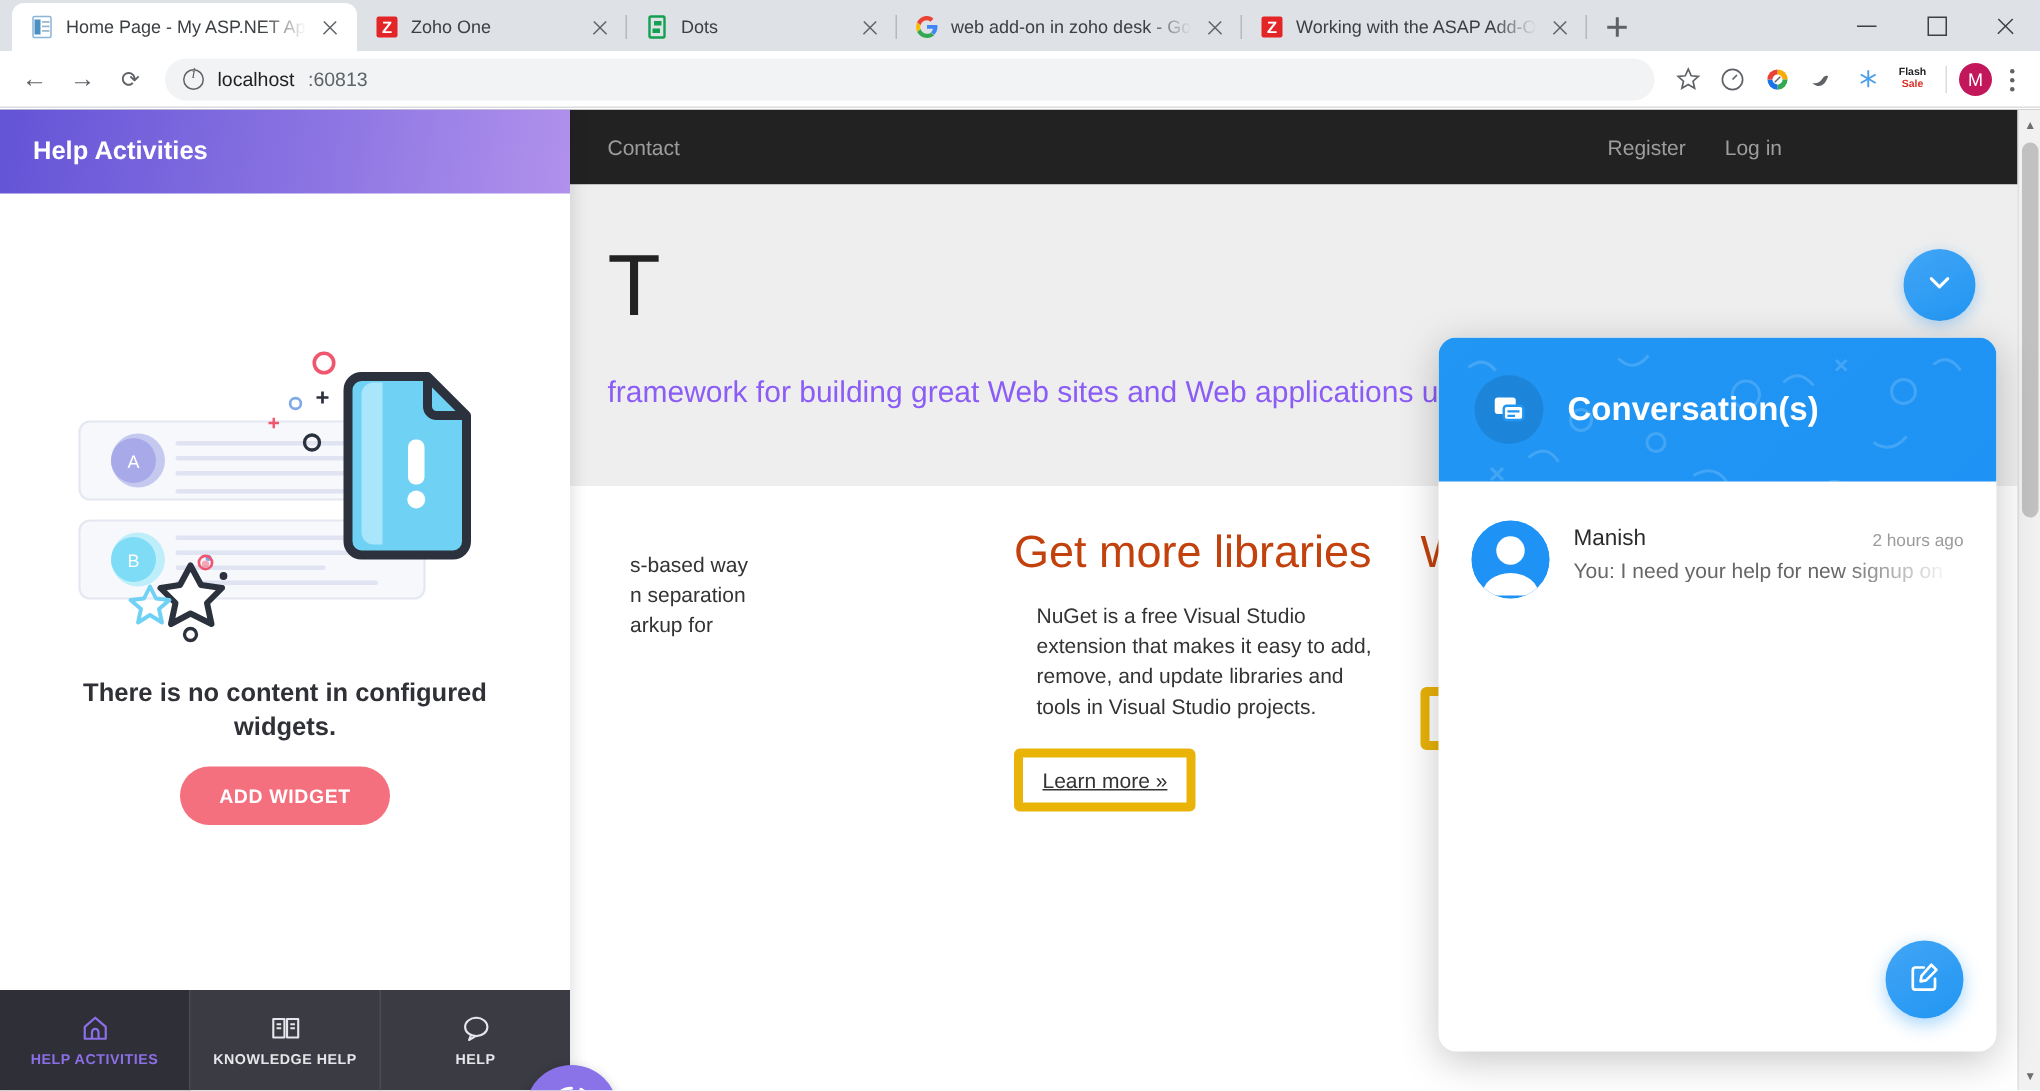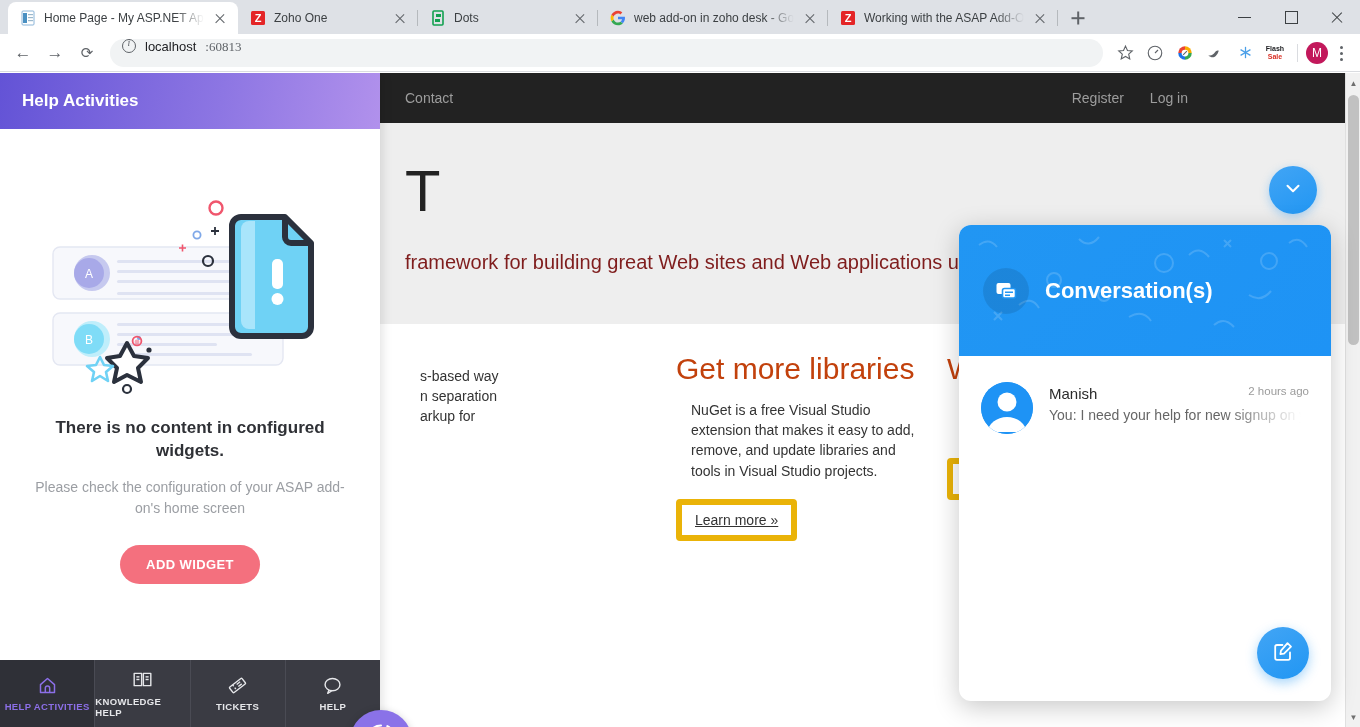--- a/index.html
+++ b/index.html
@@ -64,33 +64,33 @@
   .toolbar {
     height: 38px; background: #ffffff; display: flex; align-items: center;
     padding: 0 8px; gap: 2px; border-bottom: 1px solid #dadce0;
   }
   .navbtn { width: 30px; height: 30px; position: relative; flex: none; color: #5f6368; }
   .arrowglyph { position: absolute; left: 0; top: 0; width: 30px; height: 30px;
     display: flex; align-items: center; justify-content: center; font-size: 17px; color: #5f6368; }
   .reload { font-size: 15px; }
   .omnibox {
     flex: 1; height: 28px; background: #f1f3f4; border-radius: 14px;
-    display: flex; padding: 0 12px; gap: 9px;
+    display: flex; align-items: center; padding: 0 12px; gap: 9px;
     margin: 0 6px; font-size: 13px; color: #202124;
   }
   .info-circle {
     width: 14px; height: 14px; border: 1.3px solid #5f6368; border-radius: 50%;
     position: relative; flex: none;
   }
   .info-circle::after {
     content: "i"; position: absolute; left: 0; right: 0; top: -2.5px;
     text-align: center; font-size: 10px; font-style: italic; color: #5f6368;
     font-family: "Liberation Serif", serif;
   }
-  .url-port { color: #5f6368; font-family: Liberation Serif, serif; }
+  .url-port { color: #5f6368; }
   .tb-icon { width: 28px; height: 28px; flex: none; position: relative;
     display: flex; align-items: center; justify-content: center; }
   .tb-sep { width: 1px; height: 18px; background: #dadce0; margin: 0 6px; flex: none; }
   .avatar-m {
     width: 22px; height: 22px; border-radius: 50%; background: #c2185b;
     color: #fff; font-size: 12px; display: flex; align-items: center;
     justify-content: center; flex: none;
   }
   .kebab { width: 22px; height: 28px; flex: none; position: relative; }
   .kebab span {
@@ -106,21 +106,21 @@
     background: #fff; overflow: hidden; }
 
   
   .aspnav { height: 50px; background: #222222; display: flex; align-items: center;
     padding: 0 0 0 405px; }
   .aspnav a { color: #9d9d9d; font-size: 14px; text-decoration: none; }
   .aspnav .right { margin-left: auto; display: flex; gap: 26px; padding-right: 172px; }
   .jumbotron { background: #eeeeee; padding: 38px 172px 48px 405px; }
   .jumbo-title { font-size: 58px; color: #222; font-weight: normal; letter-spacing: -1px;
     line-height: 1.05; margin-bottom: 26px; }
-  .jumbo-sub { font-size: 20px; color: #7f1d1d; font-weight: 300; line-height: 1.4; }
+  .jumbo-sub { font-size: 20px; color: #8b5cf6; font-weight: 300; line-height: 1.4; }
   .cols { display: flex; gap: 30px; padding: 28px 172px 0 405px; }
   .col { flex: 1; }
   .col h2 { font-size: 30px; font-weight: normal; color: #c2410c; margin-bottom: 14px; }
   .col p { font-size: 14px; color: #333; line-height: 1.45; margin-bottom: 18px; margin-left: 15px; }
   .lmbtn { display: inline-block; border: 6px solid #eab308; border-radius: 4px;
     padding: 7px 13px; font-size: 14px; color: #333; background: #fff; }
 
   .pagescroll { position: absolute; right: 0; top: 0; width: 15px; height: 654px;
     background: #f1f1f1; border-left: 1px solid #e0e0e0; }
   .pagescroll .thumb { position: absolute; left: 2px; top: 22px; width: 11px;
@@ -183,39 +183,39 @@
     border-radius: 50%; background: linear-gradient(150deg,#42a5f5,#2196f3);
     display: flex; align-items: center; justify-content: center; z-index: 25;
     box-shadow: 0 3px 10px rgba(33,150,243,.35);
   }
   .convo {
     position: absolute; right: 29px; top: 152px; width: 372px; height: 476px;
     background: #fff; border-radius: 12px; overflow: hidden; z-index: 26;
     box-shadow: 0 6px 26px rgba(0,0,0,.22);
   }
   .convo-header {
-    height: 131px; background: linear-gradient(135deg,#2196f3,#1e93f5);
+    height: 96px; background: linear-gradient(135deg,#2196f3,#1e93f5);
     display: flex; align-items: center; gap: 16px; padding: 0 24px;
     position: relative; overflow: hidden;
   }
   .convo-header .doodles { position: absolute; inset: 0; opacity: .16; }
   .convo-ico-circle {
     width: 46px; height: 46px; border-radius: 50%; background: rgba(0,0,0,.10);
     display: flex; align-items: center; justify-content: center; flex: none;
     position: relative; z-index: 2;
   }
   .convo-header h2 { color: #fff; font-size: 22px; font-weight: bold;
     position: relative; z-index: 2; }
 
   .convo-list { padding: 16px 0 0; }
   .convo-row { display: flex; gap: 16px; padding: 10px 22px; align-items: flex-start; }
   .cavatar { width: 52px; height: 52px; border-radius: 50%; overflow: hidden;
     flex: none; background: #1e93f5; }
   .crow-main { flex: 1; min-width: 0; padding-top: 3px; }
-  .crow-top { display: flex; align-items: flex-start; }
+  .crow-top { display: flex; align-items: flex-end; }
   .cname { font-size: 15px; color: #2b2b2b; flex: 1; }
   .ctime { font-size: 11.5px; color: #9b9b9b; flex: none; }
   .cpreview {
     font-size: 14px; color: #666; margin-top: 5px; white-space: nowrap;
     overflow: hidden;
     -webkit-mask-image: linear-gradient(to right,#000 68%,transparent 97%);
     mask-image: linear-gradient(to right,#000 68%,transparent 97%);
   }
   .compose-fab {
     position: absolute; right: 22px; bottom: 22px; width: 52px; height: 52px;
@@ -453,21 +453,20 @@
             <circle cx="92" cy="147" r="2.4" fill="#f0566d" opacity=".5"></circle>
             <circle cx="92" cy="146" r="4.4" fill="none" stroke="#f0566d" stroke-width="1.8"></circle>
             <circle cx="104" cy="155" r="2.6" fill="#2b313d"></circle>
             <polygon points="82,148 89,161 103,163 93,173 96,187 82,180 69,187 72,173 62,163 75,161" fill="#fff" stroke="#2b313d" stroke-width="4" stroke-linejoin="round"></polygon>
             <polygon points="55,162 59,170 68,171 61,177 63,186 55,181 47,186 49,177 42,171 51,170" fill="none" stroke="#6fd2f5" stroke-width="2.6" stroke-linejoin="round"></polygon>
             <circle cx="82" cy="194" r="4" fill="none" stroke="#2b313d" stroke-width="2.2"></circle>
           </svg>
         </div>
 
         <div class="empty-title">There is no content in configured widgets.</div>
-        <div class="empty-sub">Please check the configuration of your ASAP add-on's home screen</div>
         <button class="add-widget">ADD WIDGET</button>
       </div>
 
       <div class="asap-nav">
 
         <div class="nav-item active">
           <span class="nav-ico">
             <svg width="21" height="21" viewBox="0 0 24 24" fill="none" stroke="#8c6fe8" stroke-width="1.7" stroke-linejoin="round">
               <path d="M4 11 L12 4 L20 11 V20 H4 Z"></path>
               <path d="M9.5 20 v-5 a2.5 2.5 0 0 1 5 0 v5"></path>
@@ -483,33 +482,20 @@
               <rect x="13" y="5" width="8.5" height="14"></rect>
               <line x1="5" y1="9" x2="8.5" y2="9"></line>
               <line x1="5" y1="12" x2="8.5" y2="12"></line>
               <line x1="15.5" y1="9" x2="19" y2="9"></line>
               <line x1="15.5" y1="12" x2="19" y2="12"></line>
             </svg>
           </span>
           <span class="nav-label">KNOWLEDGE HELP</span>
         </div>
 
-        <div class="nav-item">
-          <span class="nav-ico">
-            <svg width="21" height="21" viewBox="0 0 24 24" fill="none" stroke="#e6e7ea" stroke-width="1.6" stroke-linejoin="round">
-              <g transform="rotate(-38 12 12)">
-                <rect x="3" y="8" width="18" height="8" rx="1"></rect>
-                <line x1="8" y1="8" x2="8" y2="16" stroke-dasharray="2 2"></line>
-                <line x1="12" y1="10.5" x2="17" y2="10.5"></line>
-                <line x1="12" y1="13.5" x2="17" y2="13.5"></line>
-              </g>
-            </svg>
-          </span>
-          <span class="nav-label">TICKETS</span>
-        </div>
 
         <div class="nav-item">
           <span class="nav-ico">
             <svg width="21" height="21" viewBox="0 0 24 24" fill="none" stroke="#e6e7ea" stroke-width="1.6">
               <ellipse cx="12" cy="11" rx="8.5" ry="7"></ellipse>
               <path d="M8 17.2 L6.5 21 L11 18.3" stroke-linejoin="round"></path>
             </svg>
           </span>
           <span class="nav-label">HELP</span>
         </div>

